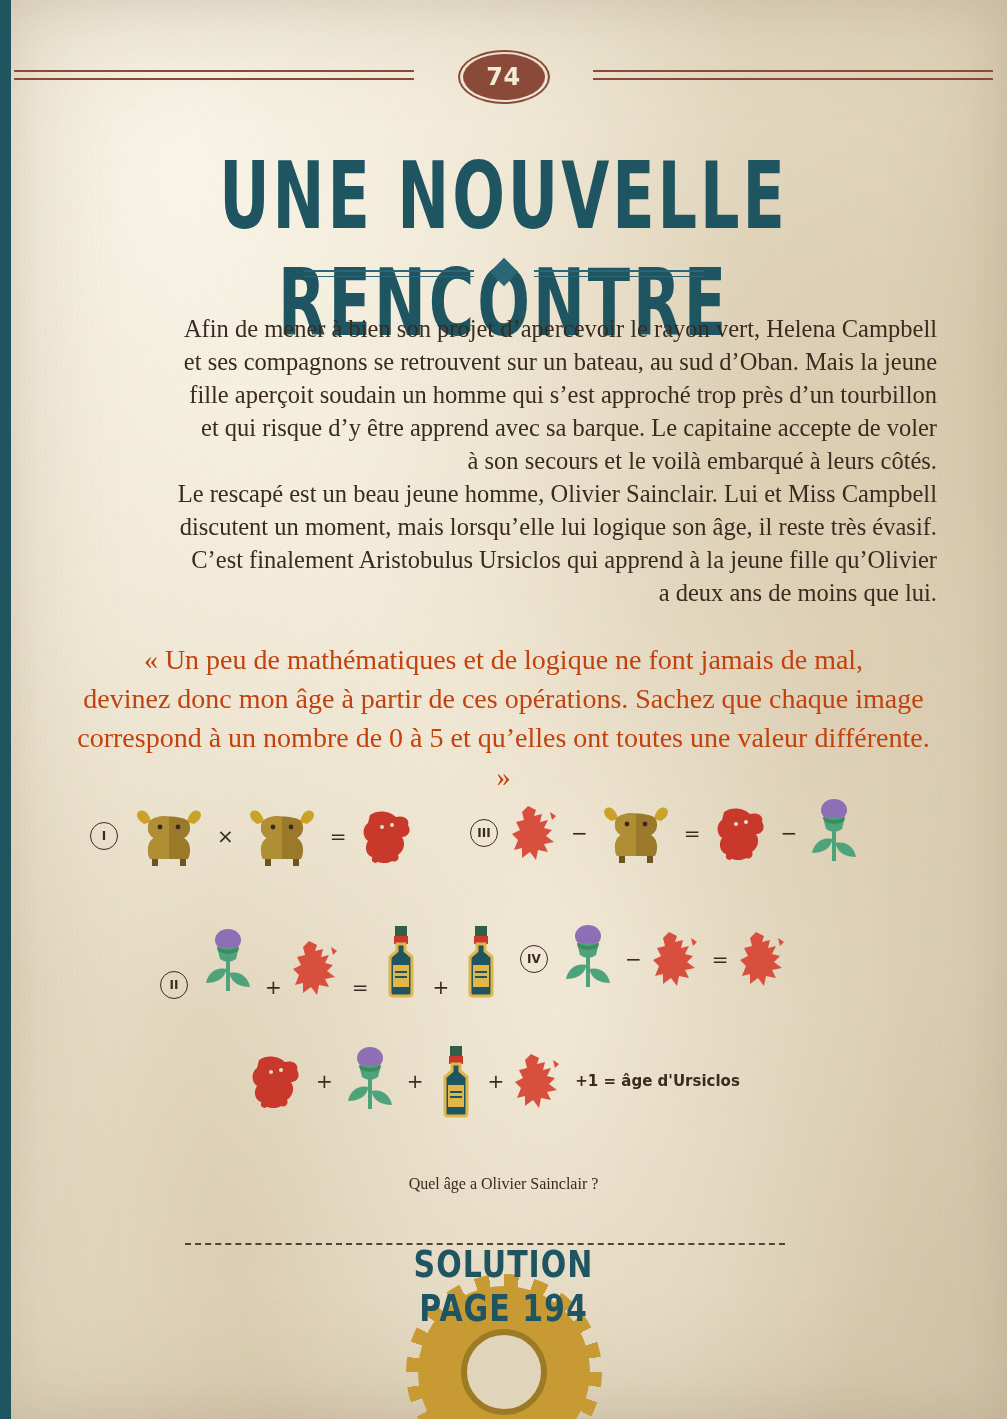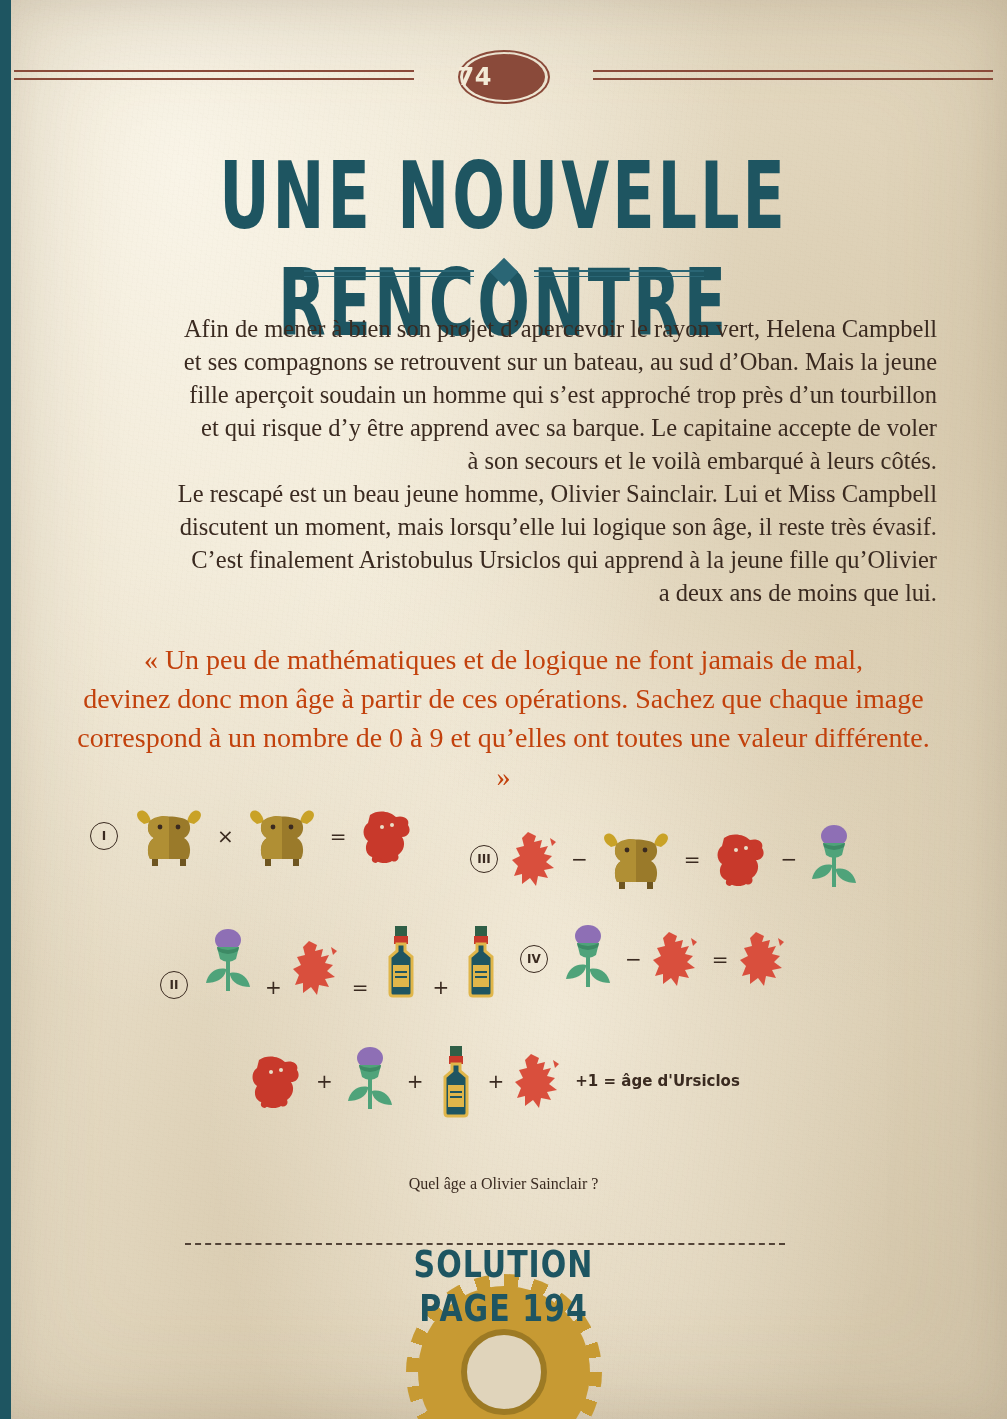--- a/index.html
+++ b/index.html
@@ -69,20 +69,21 @@
   .rule.r4 { right: 0; width: 400px; top: 22px; }
 
   .page-badge {
     position: absolute;
     left: 50%;
     top: -6px;
     transform: translateX(-50%);
     width: 92px; height: 54px;
     display: flex;
     align-items: center;
+    justify-content: center;
   }
   .page-badge .oval-outer {
     position: absolute;
     inset: 0;
     border: 2px solid #8a4a3a;
     border-radius: 50% / 50%;
   }
   .page-badge .oval-inner {
     position: absolute;
     left: 5px; right: 5px; top: 4px; bottom: 4px;
@@ -176,21 +177,21 @@
     left: 70px;
     width: 880px;
     height: 340px;
   }
   .eq-row {
     position: absolute;
     display: flex;
     align-items: center;
   }
   .eq-row.row1 { top: 10px;  left: 20px; }
-  .eq-row.row1b{ top: 28px;  left: 400px; }
+  .eq-row.row1b{ top: 2px;  left: 400px; }
   .eq-row.row2 { top: 128px; left: 90px; align-items: flex-end; }
   .eq-row.row2b{ top: 128px; left: 450px; }
   .eq-row.row3 { top: 248px; left: 175px; }
 
   .roman {
     width: 26px; height: 26px;
     border: 1.6px solid #3a2a20;
     border-radius: 50%;
     display: flex; align-items: center; justify-content: center;
     font-family: "DejaVu Sans", sans-serif;
@@ -324,21 +325,21 @@
   <p>à son secours et le voilà embarqué à leurs côtés.</p>
   <p>Le rescapé est un beau jeune homme, Olivier Sainclair. Lui et Miss Campbell</p>
   <p>discutent un moment, mais lorsqu’elle lui logique son âge, il reste très évasif.</p>
   <p>C’est finalement Aristobulus Ursiclos qui apprend à la jeune fille qu’Olivier</p>
   <p>a deux ans de moins que lui.</p>
 </div>
 
 <div class="quote">
   <p>« Un peu de mathématiques et de logique ne font jamais de mal,</p>
   <p>devinez donc mon âge à partir de ces opérations. Sachez que chaque image</p>
-  <p>correspond à un nombre de 0 à 9 et qu’elles ont toutes une valeur différente. »</p>
+  <p>correspond à un nombre de 0 à 5 et qu’elles ont toutes une valeur différente. »</p>
 </div>
 
 <div class="puzzle">
 
   <div class="eq-row row1">
     <div class="roman">I</div>
 
     <svg class="icon" width="78" height="62" viewBox="0 0 78 62">
       <path d="M10 16 C4 10 8 4 14 6 C18 8 20 12 21 17 L14 19 Z" fill="#c9a227"></path>
       <path d="M68 16 C74 10 70 4 64 6 C60 8 58 12 57 17 L64 19 Z" fill="#c9a227"></path>

